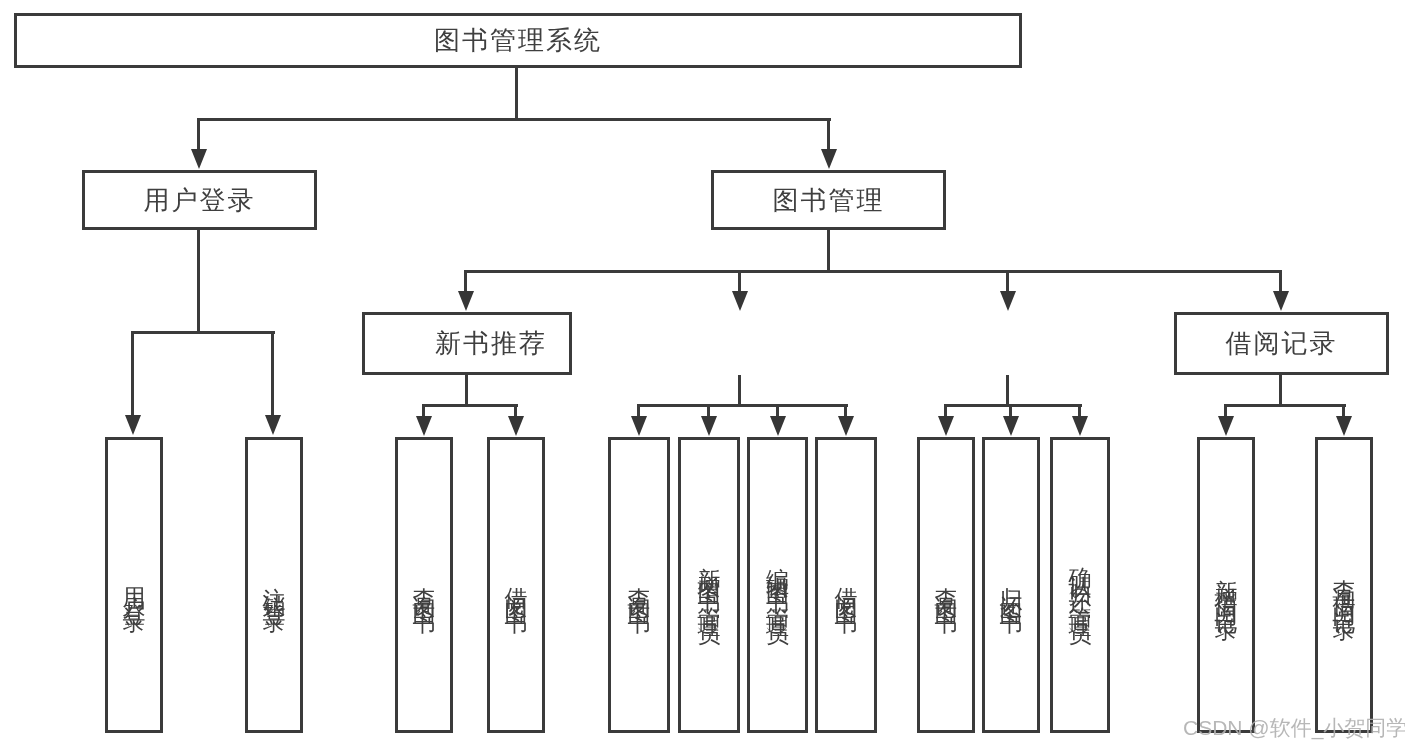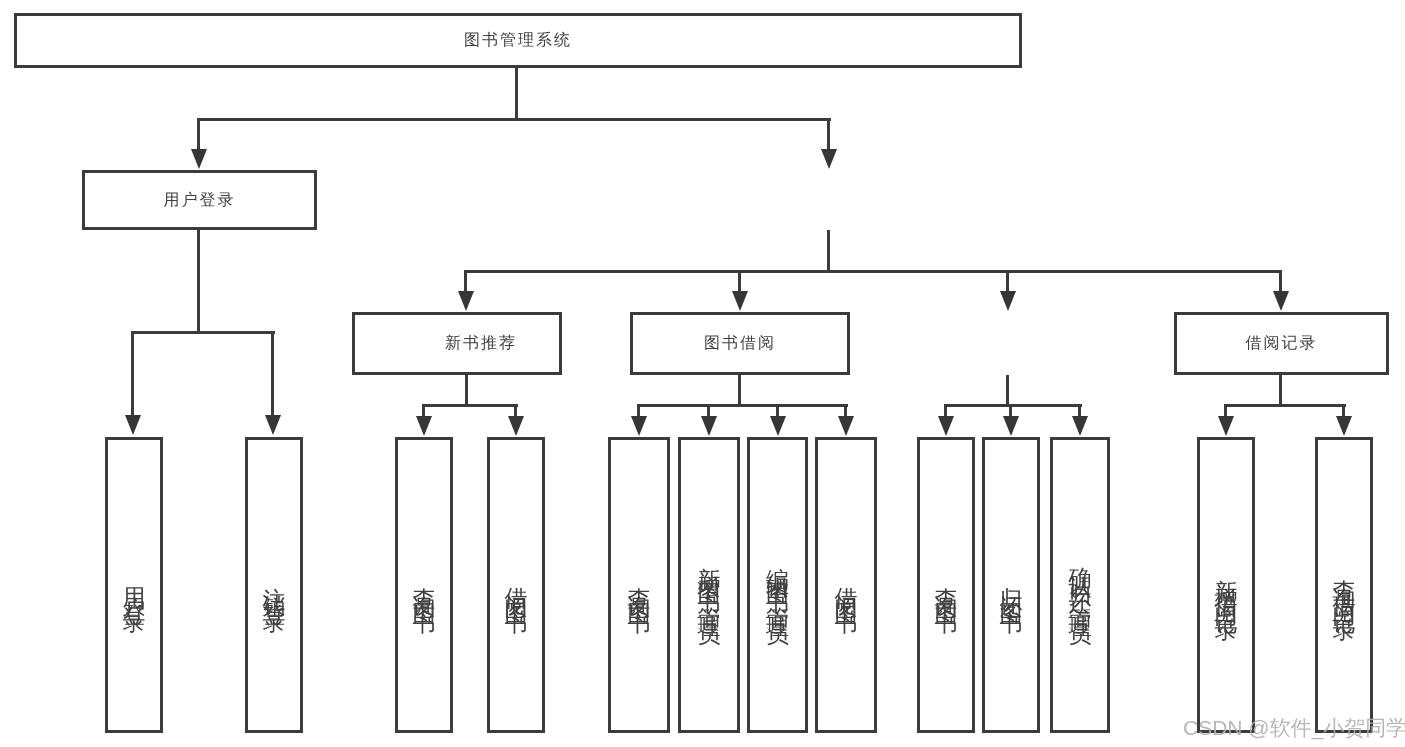--- a/index.html
+++ b/index.html
@@ -9,21 +9,21 @@
     background:#ffffff;
     font-family:"Liberation Sans","DejaVu Sans",sans-serif;
     overflow:hidden;
   }
   .box{
     position:absolute;
     box-sizing:border-box;
     border:3px solid #3b3b3b;
     background:#ffffff;
     display:flex;align-items:center;justify-content:center;
-    font-size:16px;color:#3f3f3f;
+    font-size:26px;color:#3f3f3f;
     letter-spacing:2px;
     z-index:2;
   }
   .leaf{
     writing-mode:vertical-rl;
     font-size:23px;
     letter-spacing:8px;
     line-height:1;
     padding:4px 0;
   }
@@ -53,41 +53,41 @@
   <div class="box" style="left:14px;top:13px;width:1008px;height:55px;">图书管理系统</div>
 
   <div class="v" style="left:515px;top:68px;height:52px;"></div>
   <div class="h" style="left:197px;top:118px;width:634px;"></div>
   <div class="v" style="left:197px;top:118px;height:32px;"></div>
   <div class="arrow" style="left:191px;top:149px;"></div>
   <div class="v" style="left:827px;top:118px;height:32px;"></div>
   <div class="arrow" style="left:821px;top:149px;"></div>
 
   <div class="box" style="left:82px;top:170px;width:235px;height:60px;">用户登录</div>
+  <div class="box" style="left:711px;top:170px;width:235px;height:60px;">图书管理</div>
 
   <div class="v" style="left:197px;top:230px;height:103px;"></div>
   <div class="h" style="left:131px;top:331px;width:144px;"></div>
   <div class="v" style="left:131px;top:331px;height:85px;"></div>
   <div class="arrow" style="left:125px;top:415px;"></div>
   <div class="v" style="left:271px;top:331px;height:85px;"></div>
   <div class="arrow" style="left:265px;top:415px;"></div>
 
   <div class="v" style="left:827px;top:230px;height:42px;"></div>
   <div class="h" style="left:464px;top:270px;width:818px;"></div>
   <div class="v" style="left:464px;top:270px;height:22px;"></div>
   <div class="arrow" style="left:458px;top:291px;"></div>
   <div class="v" style="left:738px;top:270px;height:22px;"></div>
   <div class="arrow" style="left:732px;top:291px;"></div>
   <div class="v" style="left:1006px;top:270px;height:22px;"></div>
   <div class="arrow" style="left:1000px;top:291px;"></div>
   <div class="v" style="left:1279px;top:270px;height:22px;"></div>
   <div class="arrow" style="left:1273px;top:291px;"></div>
 
-  <div class="box" style="left:352px;top:312px;width:210px;height:63px;padding-left:48px;">新书推荐</div>
-  <div class="box" style="left:630px;top:312px;width:220px;height:63px;">图书借阅</div>
+  <div class="box" style="left:362px;top:312px;width:210px;height:63px;padding-left:48px;">新书推荐</div>
   <div class="box" style="left:1174px;top:312px;width:215px;height:63px;">借阅记录</div>
 
   <div class="v" style="left:465px;top:375px;height:31px;"></div>
   <div class="h" style="left:422px;top:404px;width:96px;"></div>
   <div class="v" style="left:422px;top:404px;height:13px;"></div>
   <div class="arrow" style="left:416px;top:416px;"></div>
   <div class="v" style="left:514px;top:404px;height:13px;"></div>
   <div class="arrow" style="left:508px;top:416px;"></div>
 
   <div class="v" style="left:738px;top:375px;height:31px;"></div>

